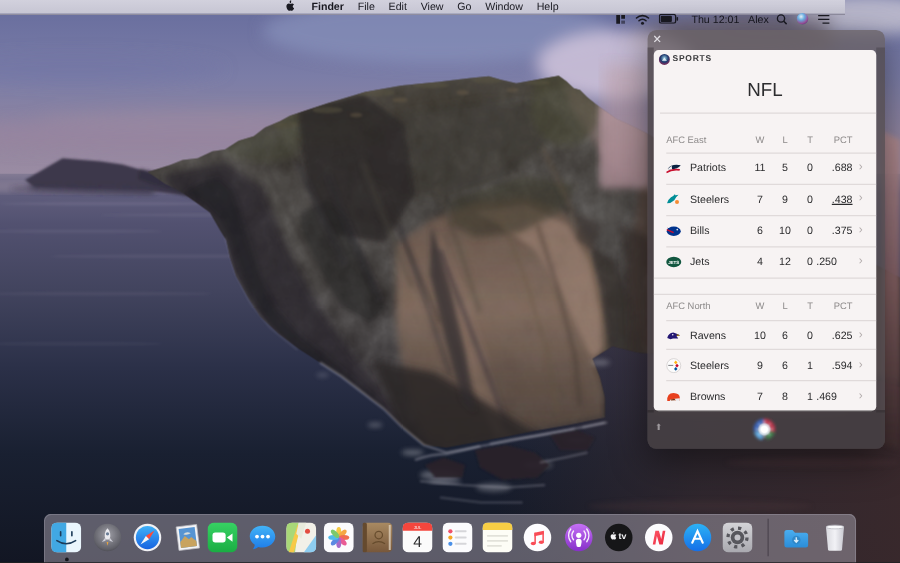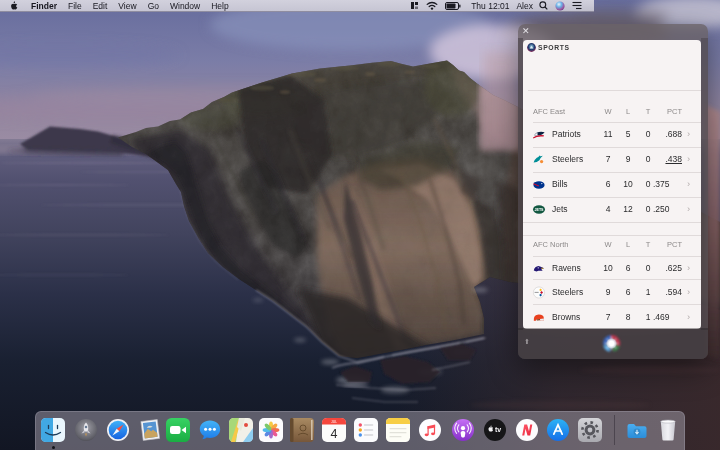--- a/index.html
+++ b/index.html
@@ -1,21 +1,21 @@
 <!DOCTYPE html>
 <html><head>
 <meta charset="utf-8">
 <style>
 html,body{margin:0;padding:0;width:720px;height:450px;overflow:hidden;background:#222;}
 body{font-family:"Liberation Sans",sans-serif;position:relative;}
 #wall{position:absolute;left:0;top:0;}
 
-#menubar{position:absolute;left:0;top:0;width:594px;height:12px;
+#menubar{position:absolute;left:0;top:0;width:676px;height:12px;
  background:linear-gradient(#d2d1dd,#c6c5d3);border-bottom:1px solid #8f8da0;
- display:flex;align-items:center;font-size:8.5px;color:#17171f;box-sizing:border-box;}
+ display:flex;align-items:center;font-size:8.5px;color:#17171f;box-sizing:border-box;flex-direction:column;}
 #menubar .l{display:flex;align-items:center;}
 #menubar .l span{margin-right:11px;}
 #menubar .r{margin-left:auto;display:flex;align-items:center;}
 
 #panel{position:absolute;left:518px;top:24px;width:190px;height:335px;
  background:rgba(104,96,100,0.78);border-radius:7px;box-shadow:0 10px 30px rgba(0,0,0,.45);}
 #pclose{position:absolute;left:4px;top:3px;color:#e3e1e6;font-size:9px;line-height:9px;}
 #pwhite{position:absolute;left:5px;top:16px;width:178px;height:289px;background:#f7f3f3;border-radius:4px;overflow:hidden;}
 .sep{position:absolute;height:1px;background:#e0dada;}
 .hdr{position:absolute;font-size:7.5px;color:#8d8a8a;}
@@ -299,20 +299,21 @@
             <stop offset="0" stop-color="#9fd4e8"></stop>
             <stop offset="0.5" stop-color="#1d3a6e"></stop>
             <stop offset="0.8" stop-color="#7a2f5c"></stop>
             <stop offset="1" stop-color="#1a1a38"></stop>
           </radialGradient>
         </defs>
         <circle cx="4.5" cy="4.5" r="4.4" fill="url(#spg)"></circle>
         <path d="M2.5,5.5 L4.5,3 L6.5,5.5 Z" fill="#e8f4fa" opacity="0.9"></path>
       </svg>
   <div style="position:absolute;left:15px;top:4px;font-size:6.8px;font-weight:bold;letter-spacing:0.6px;color:#3a3a3c;">SPORTS</div>
+  <div style="position:absolute;left:0;top:24px;width:178px;text-align:center;font-size:15px;color:#2d2d2f;">NFL</div>
   <div class="sep" style="left:5px;top:50px;width:173px;"></div>
 
   <div class="hdr" style="left:10px;top:66.5px;">AFC East</div>
   <div class="hdr num" style="left:85px;top:66.5px;">W</div>
   <div class="hdr num" style="left:105px;top:66.5px;">L</div>
   <div class="hdr num" style="left:125px;top:66.5px;">T</div>
   <div class="hdr" style="left:140px;top:66.5px;width:19px;text-align:right;">PCT</div>
   <div class="sep" style="left:10px;top:82px;width:168px;"></div>
 
   <div class="cell" style="left:29px;top:89px;text-align:right;">Patriots</div>
@@ -338,21 +339,21 @@
         <path d="M1.6,9.6 Q3.4,3.4 10.8,2.8 Q8.4,4.8 7.4,7.2 Q5,9.6 1.6,9.6Z" fill="#008e97"></path>
         <path d="M6,4.5 L8,2.2 L8.4,4.4Z" fill="#008e97"></path>
         <circle cx="9.6" cy="8.6" r="1.6" fill="#f58220" opacity="0.9"></circle>
       </svg>
   <div class="sep" style="left:10px;top:132px;width:168px;"></div>
 
   <div class="cell" style="left:29px;top:139px;">Bills</div>
   <div class="cell num" style="left:85px;top:139px;">6</div>
   <div class="cell num" style="left:105px;top:139px;">10</div>
   <div class="cell num" style="left:125px;top:139px;">0</div>
-  <div class="cell" style="left:130px;top:139px;width:29px;text-align:left;">.375</div>
+  <div class="cell" style="left:130px;top:139px;width:29px;text-align:right;">.375</div>
   <div class="chev" style="left:164px;top:139px;">›</div>
   <svg style="position:absolute;left:9px;top:138px;" width="14" height="13" viewBox="0 0 14 13">
         <ellipse cx="7" cy="7" rx="5.6" ry="3.8" fill="#00338d"></ellipse>
         <path d="M4.5,7.5 Q3,4.5 1.4,4.2 L5.8,4.8 Z" fill="#00338d"></path>
         <path d="M1.6,5.2 L7.2,7.6 L6.6,8.6 L1.2,6.2Z" fill="#c60c30"></path>
         <circle cx="9.8" cy="5.6" r="0.7" fill="#fff" opacity="0.85"></circle>
       </svg>
   <div class="sep" style="left:10px;top:156.5px;width:168px;"></div>
 
   <div class="cell" style="left:29px;top:164px;">Jets</div>

